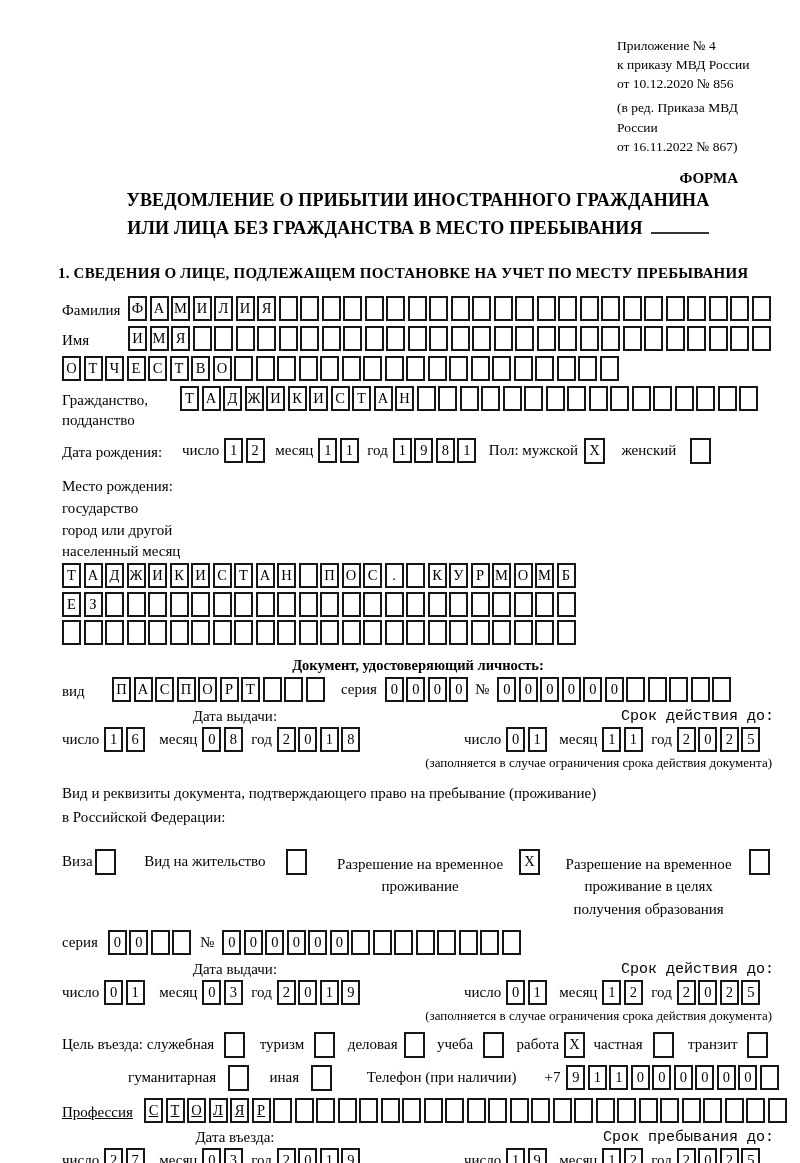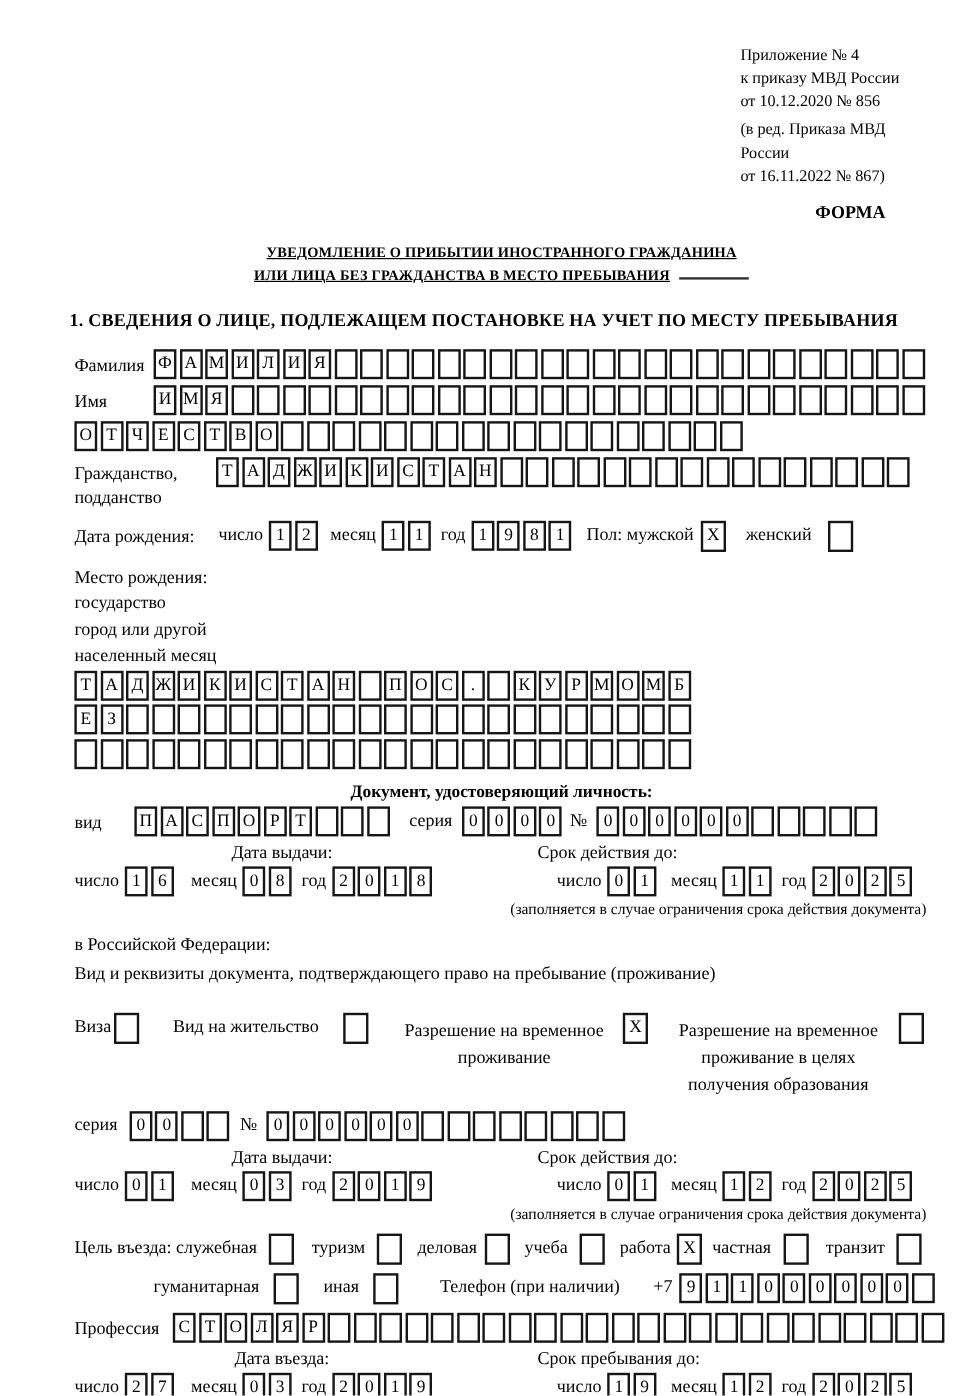--- a/index.html
+++ b/index.html
@@ -2,37 +2,37 @@
 <html><head>
 <meta charset="utf-8">
 <style>
   html,body{margin:0;padding:0;background:#fff;}
   body{width:800px;height:1163px;color:#000;font-family:"Liberation Serif","DejaVu Serif",serif;font-size:15px;overflow:hidden;}
   .page{box-sizing:border-box;width:800px;height:1163px;padding:36px 26px 0 62px;}
   
   .appendix{margin-left:555px;font-size:13.5px;line-height:1.42;}
   .appendix .grp2{margin-top:5px;}
   .forma{font-weight:bold;text-align:right;padding-right:36px;margin-top:14px;font-size:15px;}
-  .title{text-align:center;font-weight:bold;font-size:12px;line-height:1.55;margin-top:14px;letter-spacing:.2px;text-decoration:underline;}
+  .title{text-align:center;font-weight:bold;font-size:18px;line-height:1.55;letter-spacing:.2px;}
   .blank-line{display:inline-block;width:58px;border-bottom:2px solid #333;height:2px;margin-left:8px;}
   .sec-heading{font-weight:bold;font-size:15px;margin-top:22px;margin-left:-4px;letter-spacing:.2px;}
   
   .row{display:flex;align-items:flex-start;margin-top:5px;}
   .lbl{flex:none;padding-top:4px;line-height:1.35;}
   .cells{display:flex;flex:none;}
   .cell{box-sizing:border-box;flex:none;width:19px;height:25px;border:2px solid #161616;margin-right:2.5px;
         text-align:center;font-size:14.5px;line-height:20px;}
   .cbx .cell{width:21px;height:26px;line-height:21px;}
   .inline-lbl{padding-top:4px;flex:none;}
   .stack{display:flex;flex-direction:column;}
   .stack .cells{margin-bottom:3.5px;}
   
   .date-caption-row{display:flex;margin-top:6px;}
   .date-caption-left{width:350px;text-align:center;}
-  .date-caption-right{width:330px;text-align:left;margin-left:40px;}
+  .date-caption-right{width:330px;text-align:right;margin-left:40px;font-family:Liberation Mono, monospace;}
   .dates-row{display:flex;margin-top:2px;}
   .dgroup{display:flex;align-items:flex-start;}
   .dgroup .t{padding-top:4px;margin-right:5px;}
   .note-right{text-align:right;font-size:13px;margin-top:3px;padding-right:2px;}
   .intro{margin-top:10px;line-height:1.6;}
   .cb-label{padding-top:4px;text-align:center;line-height:1.5;}
   .doc-heading{font-weight:bold;text-align:center;margin-top:8px;font-size:14.5px;}
 </style>
 </head>
 <body>
@@ -393,22 +393,22 @@
           <span class="cell">2</span>
           <span class="cell">0</span>
           <span class="cell">2</span>
           <span class="cell">5</span>
         </span>
     </span>
   </div>
   <div class="note-right">(заполняется в случае ограничения срока действия документа)</div>
 
   <div class="intro">
+    <div>Вид и реквизиты документа, подтверждающего право на пребывание (проживание)</div>
     <div>в Российской Федерации:</div>
-    <div>Вид и реквизиты документа, подтверждающего право на пребывание (проживание)</div>
   </div>
 
   <div class="row" style="margin-top:20px;">
     <span class="inline-lbl">Виза</span>
     <span class="cells cbx" style="margin-left:2px;">
         <span class="cell"></span>
       </span>
     <span class="inline-lbl" style="margin-left:26px;">Вид на жительство</span>
     <span class="cells cbx" style="margin-left:20px;">
         <span class="cell"></span>
@@ -549,21 +549,21 @@
         <span class="cell">0</span>
         <span class="cell">0</span>
         <span class="cell">0</span>
         <span class="cell">0</span>
         <span class="cell">0</span>
         <span class="cell">0</span>
         <span class="cell"></span>
       </span>
   </div>
 
-  <div class="row" style="margin-top:7px;">
+  <div class="row" style="margin-top:7px;text-decoration:underline;">
     <span class="lbl" style="width:82px;">Профессия</span>
     <span class="cells">
         <span class="cell">С</span>
         <span class="cell">Т</span>
         <span class="cell">О</span>
         <span class="cell">Л</span>
         <span class="cell">Я</span>
         <span class="cell">Р</span>
         <span class="cell"></span>
         <span class="cell"></span>

